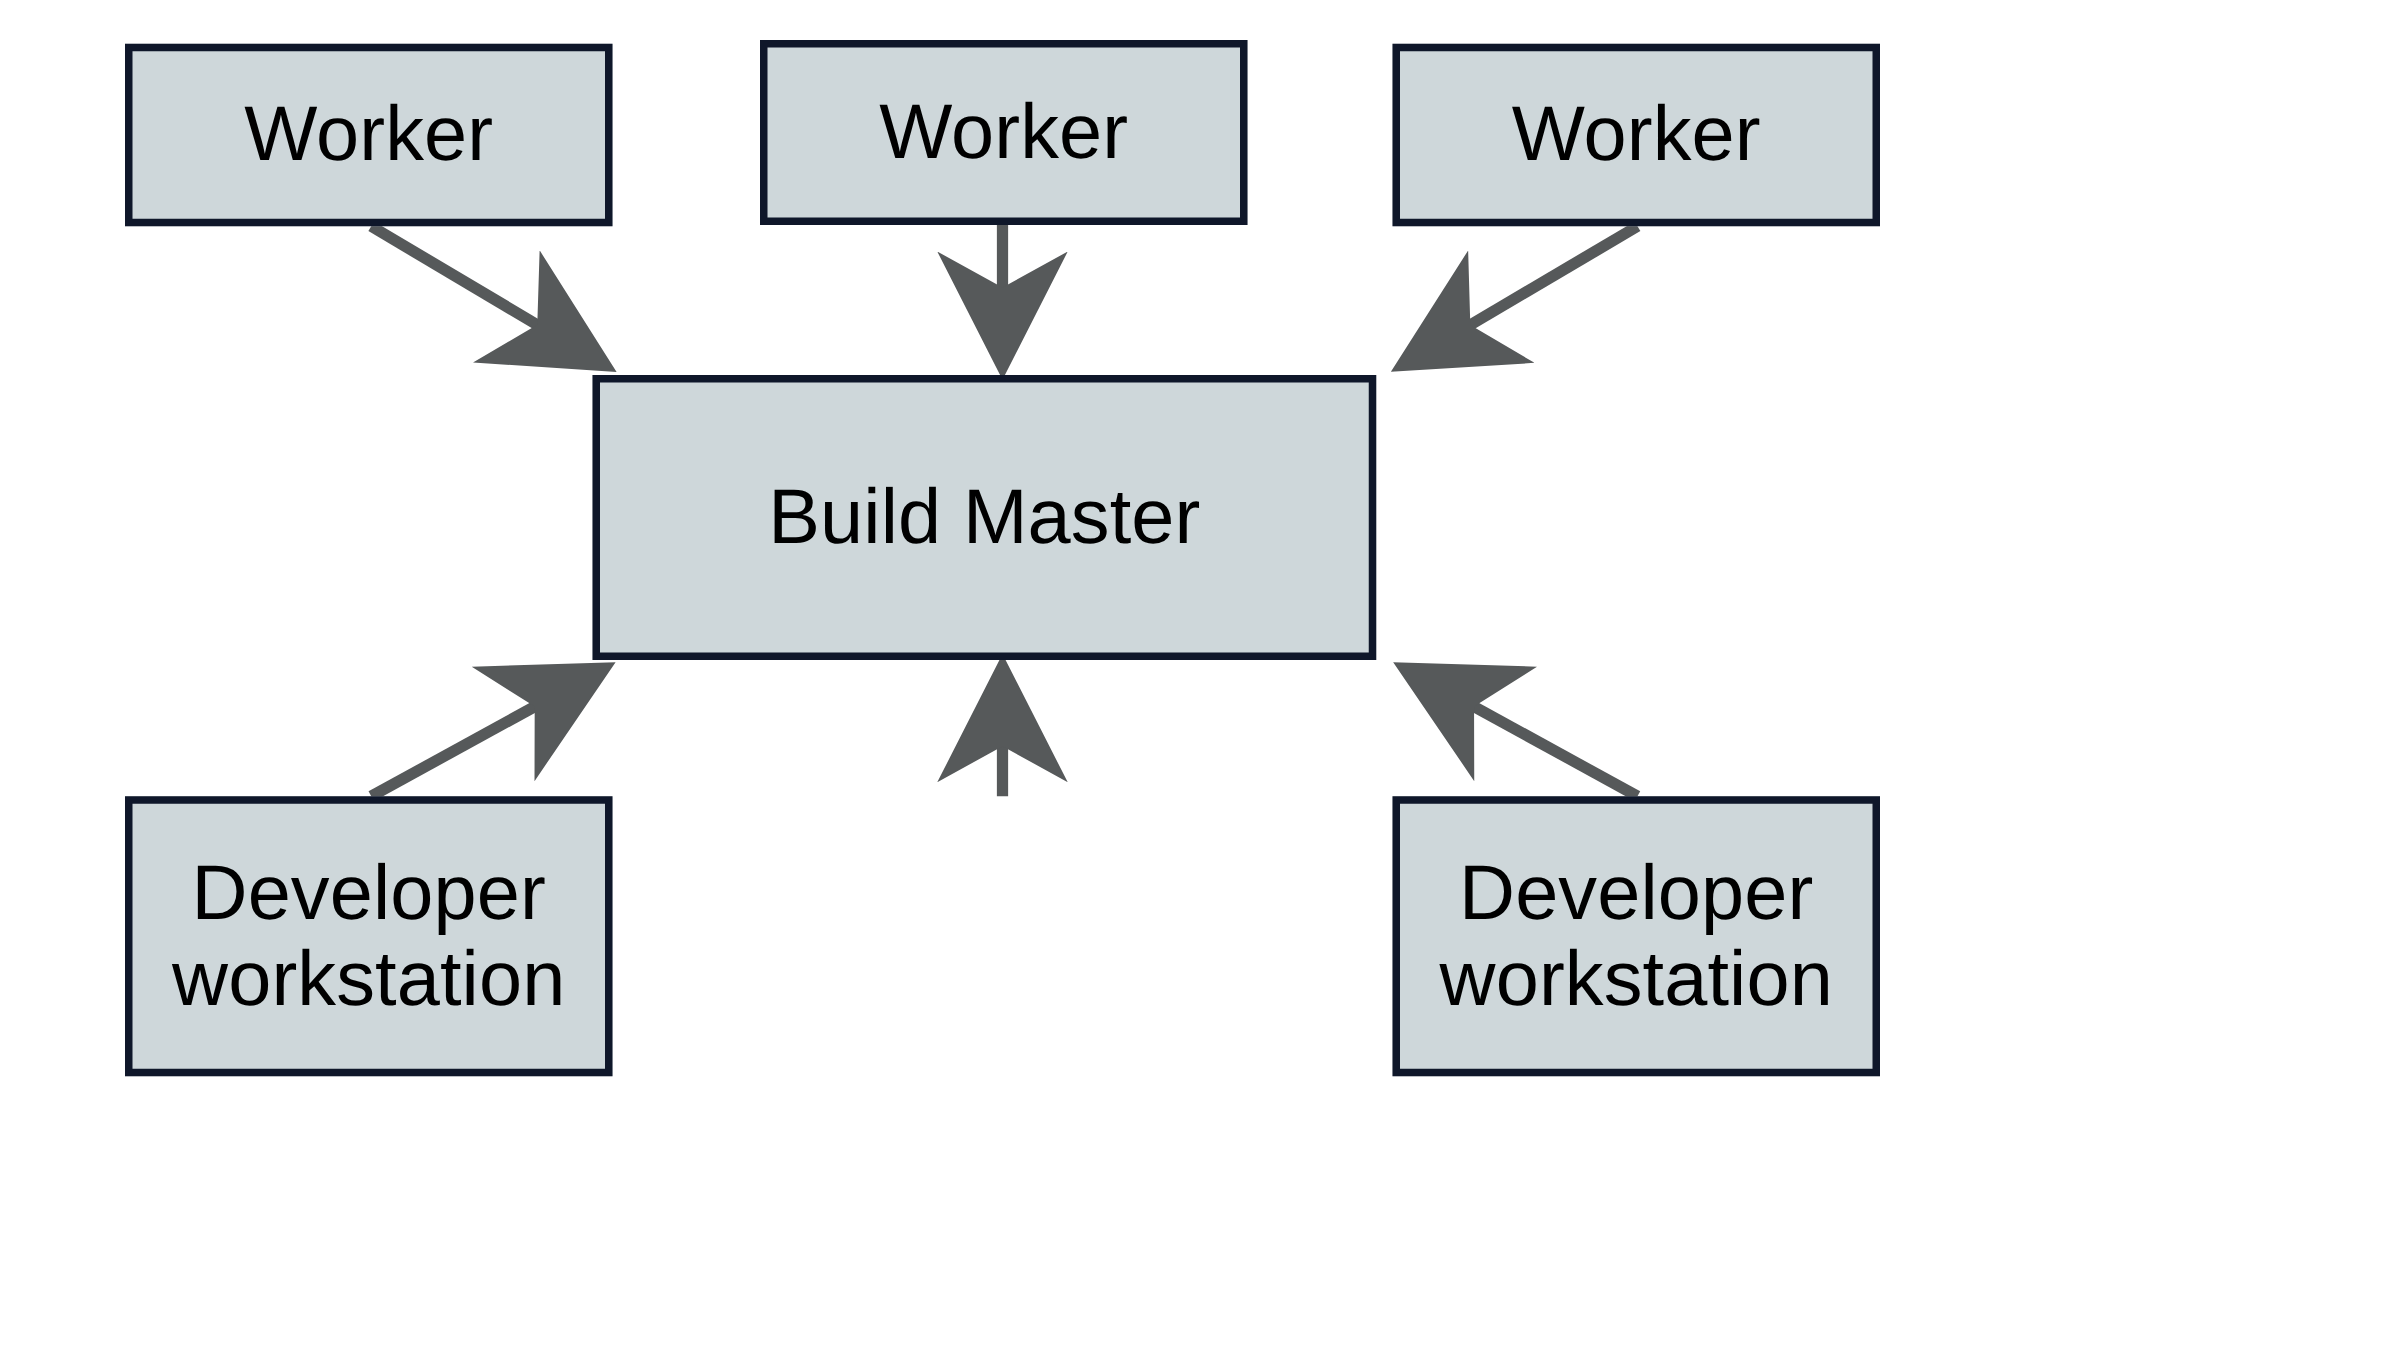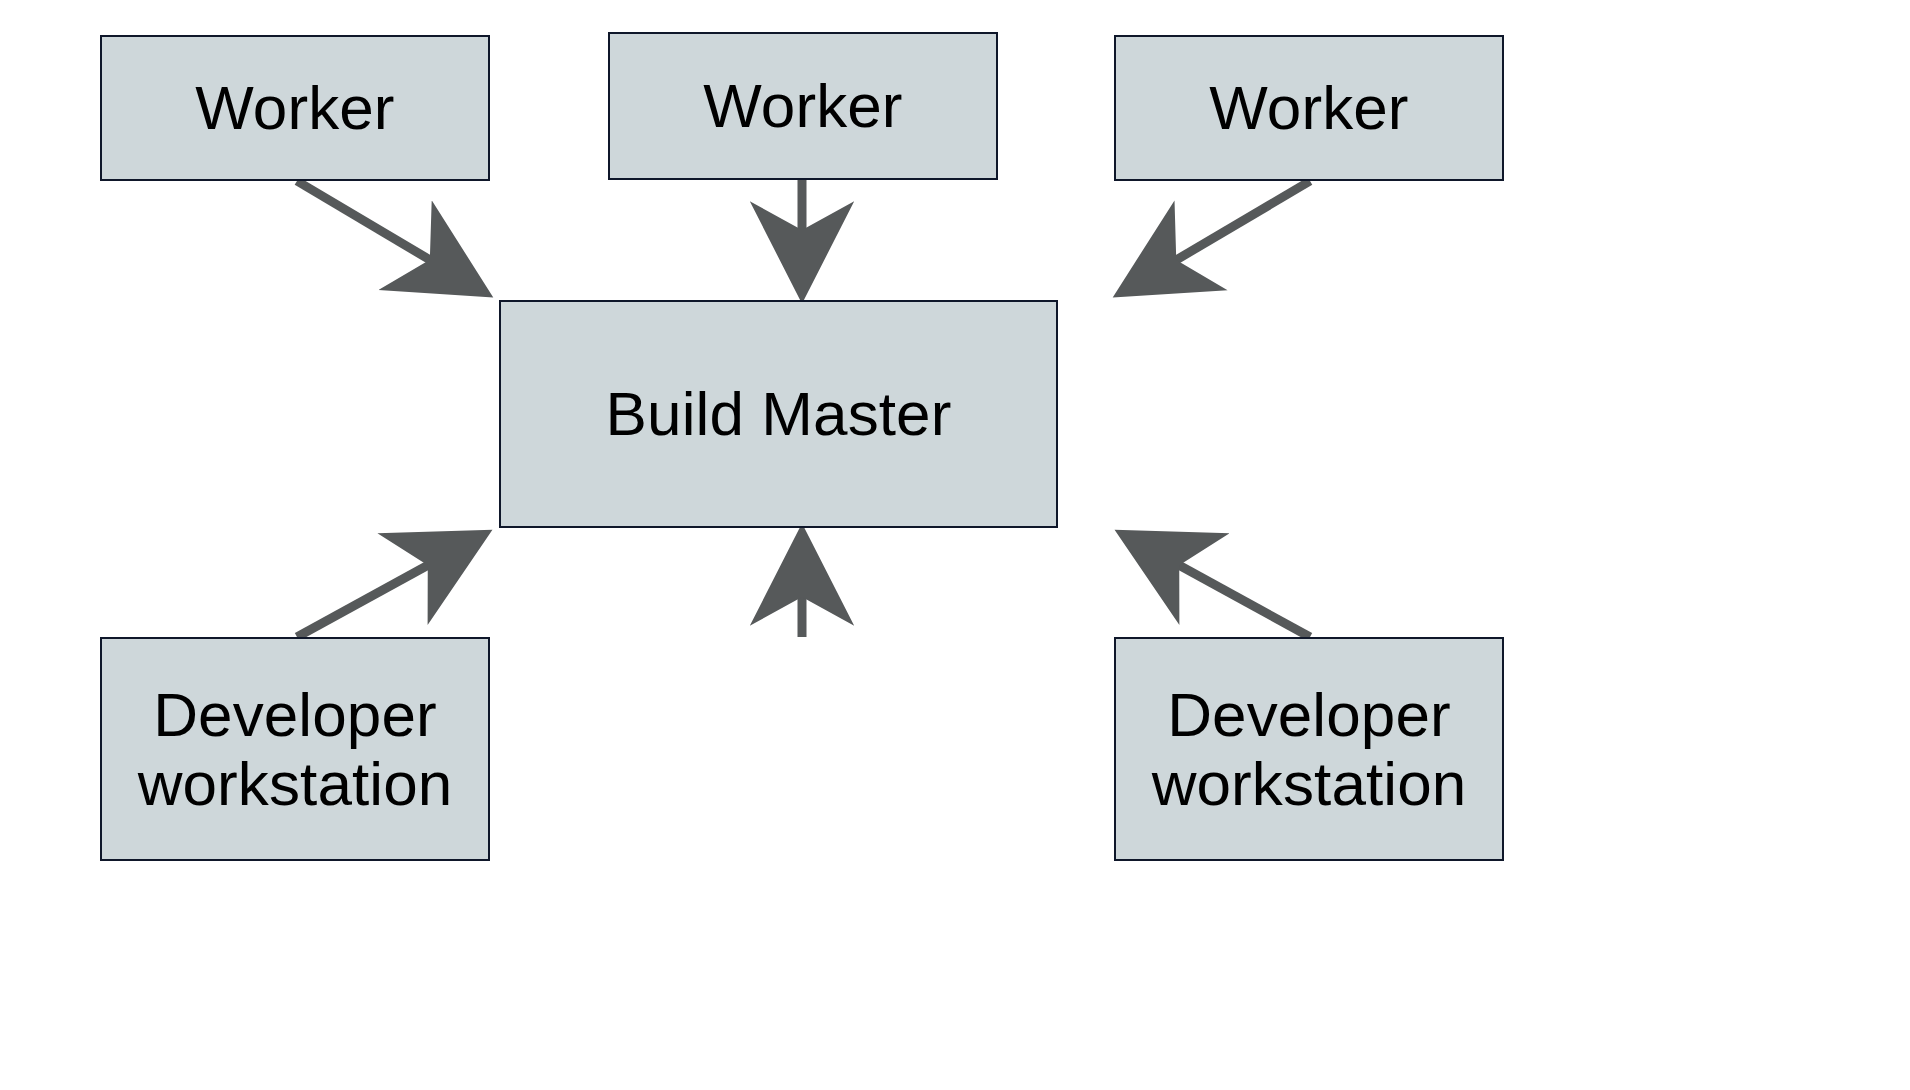--- a/index.html
+++ b/index.html
@@ -22,39 +22,39 @@
     left: 0;
     top: 0;
     width: 1910px;
     height: 1090px;
     pointer-events: none;
   }
   .node {
     position: absolute;
     box-sizing: border-box;
     background: #ced7da;
-    border: 2px solid #0f172a;
+    border: 6px solid #0f172a;
     display: flex;
     align-items: center;
     justify-content: center;
     text-align: center;
     color: #000000;
     line-height: 1.12;
     font-weight: 400;
     letter-spacing: 0.1px;
   }
   .node-label {
     white-space: pre-line;
     display: block;
     padding: 0 6px;
   }
   .n-worker-1 { left: 100px;  top: 35px;  width: 390px; height: 146px; font-size: 62px; }
   .n-worker-2 { left: 608px;  top: 32px;  width: 390px; height: 148px; font-size: 62px; }
   .n-worker-3 { left: 1114px; top: 35px;  width: 390px; height: 146px; font-size: 62px; }
-  .n-master   { left: 499px;  top: 300px; width: 559px; height: 228px; font-size: 62px; }
+  .n-master   { left: 474px;  top: 300px; width: 627px; height: 228px; font-size: 62px; }
   .n-devws-1  { left: 100px;  top: 637px; width: 390px; height: 224px; font-size: 62px; }
   .n-ci       { left: 608px;  top: 637px; width: 390px; height: 224px; font-size: 62px; }
   .n-devws-2  { left: 1114px; top: 637px; width: 390px; height: 224px; font-size: 62px; }
 </style>
 </head>
 <body>
 
 <div id="canvas">
 
   <svg id="edges" viewBox="0 0 1910 1090" width="1910" height="1090" xmlns="http://www.w3.org/2000/svg">

